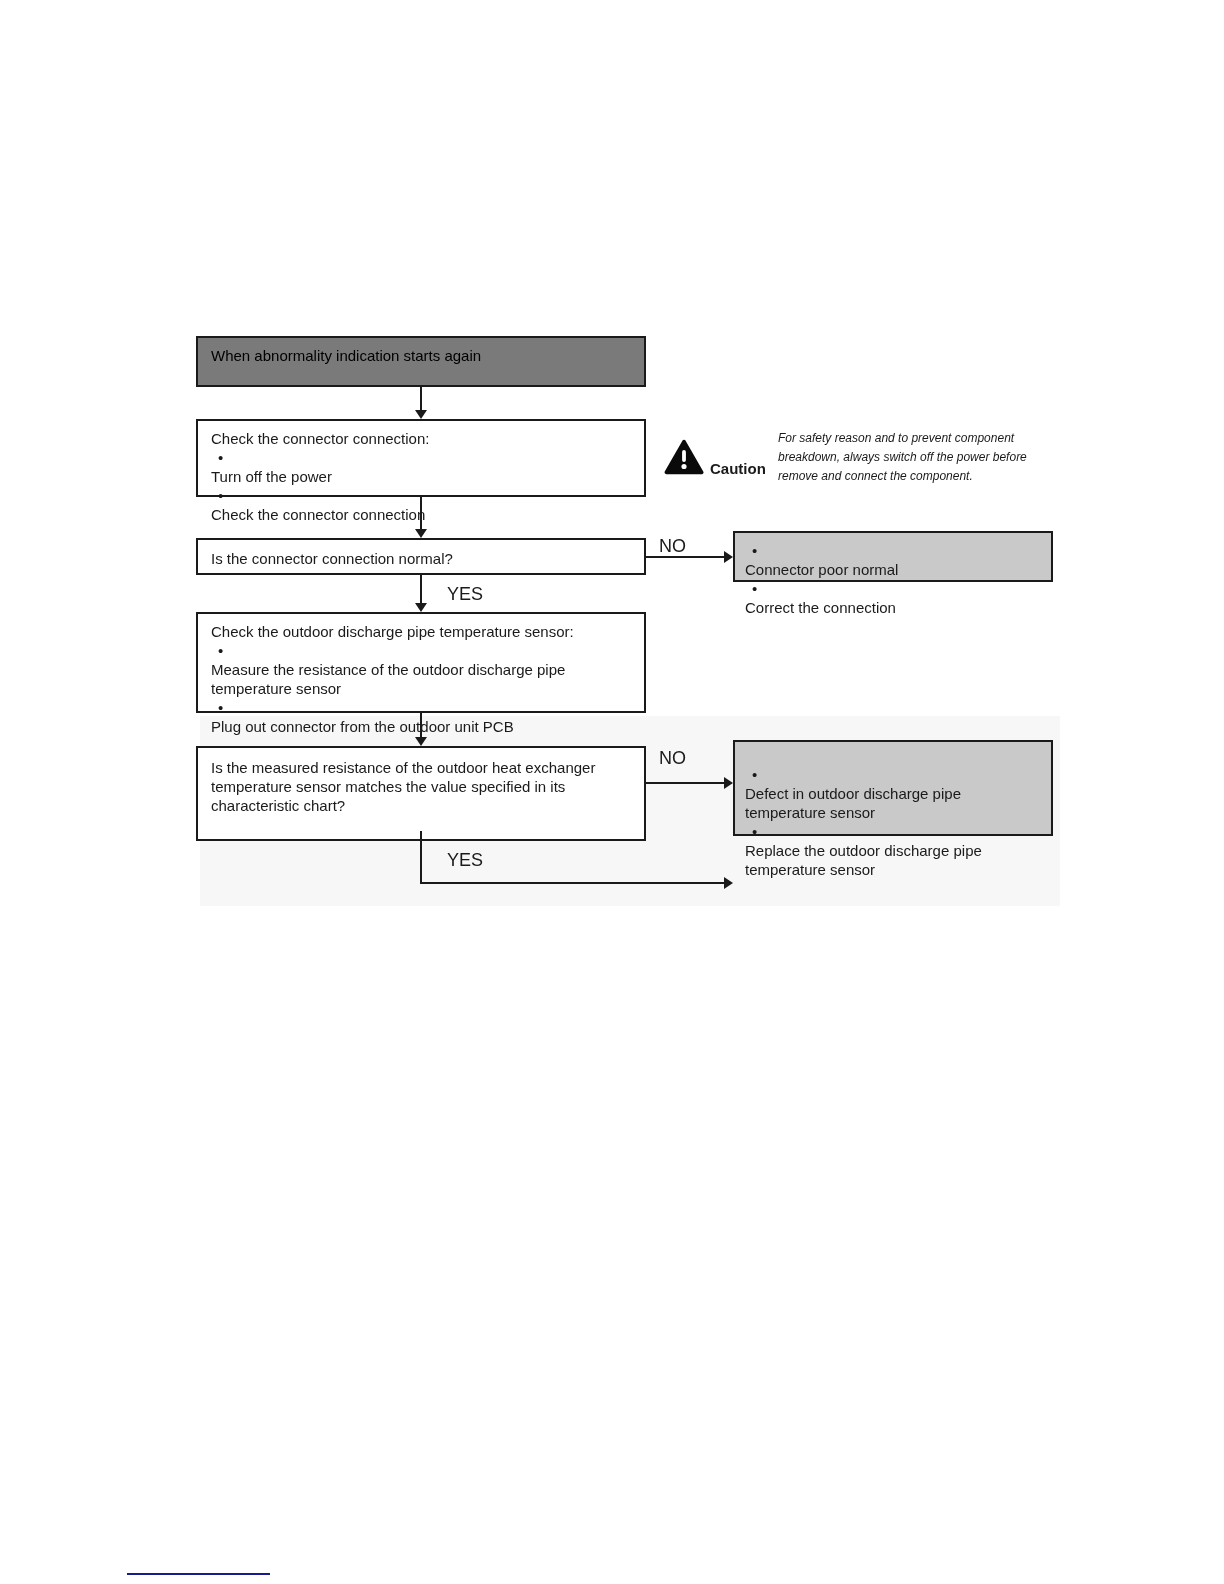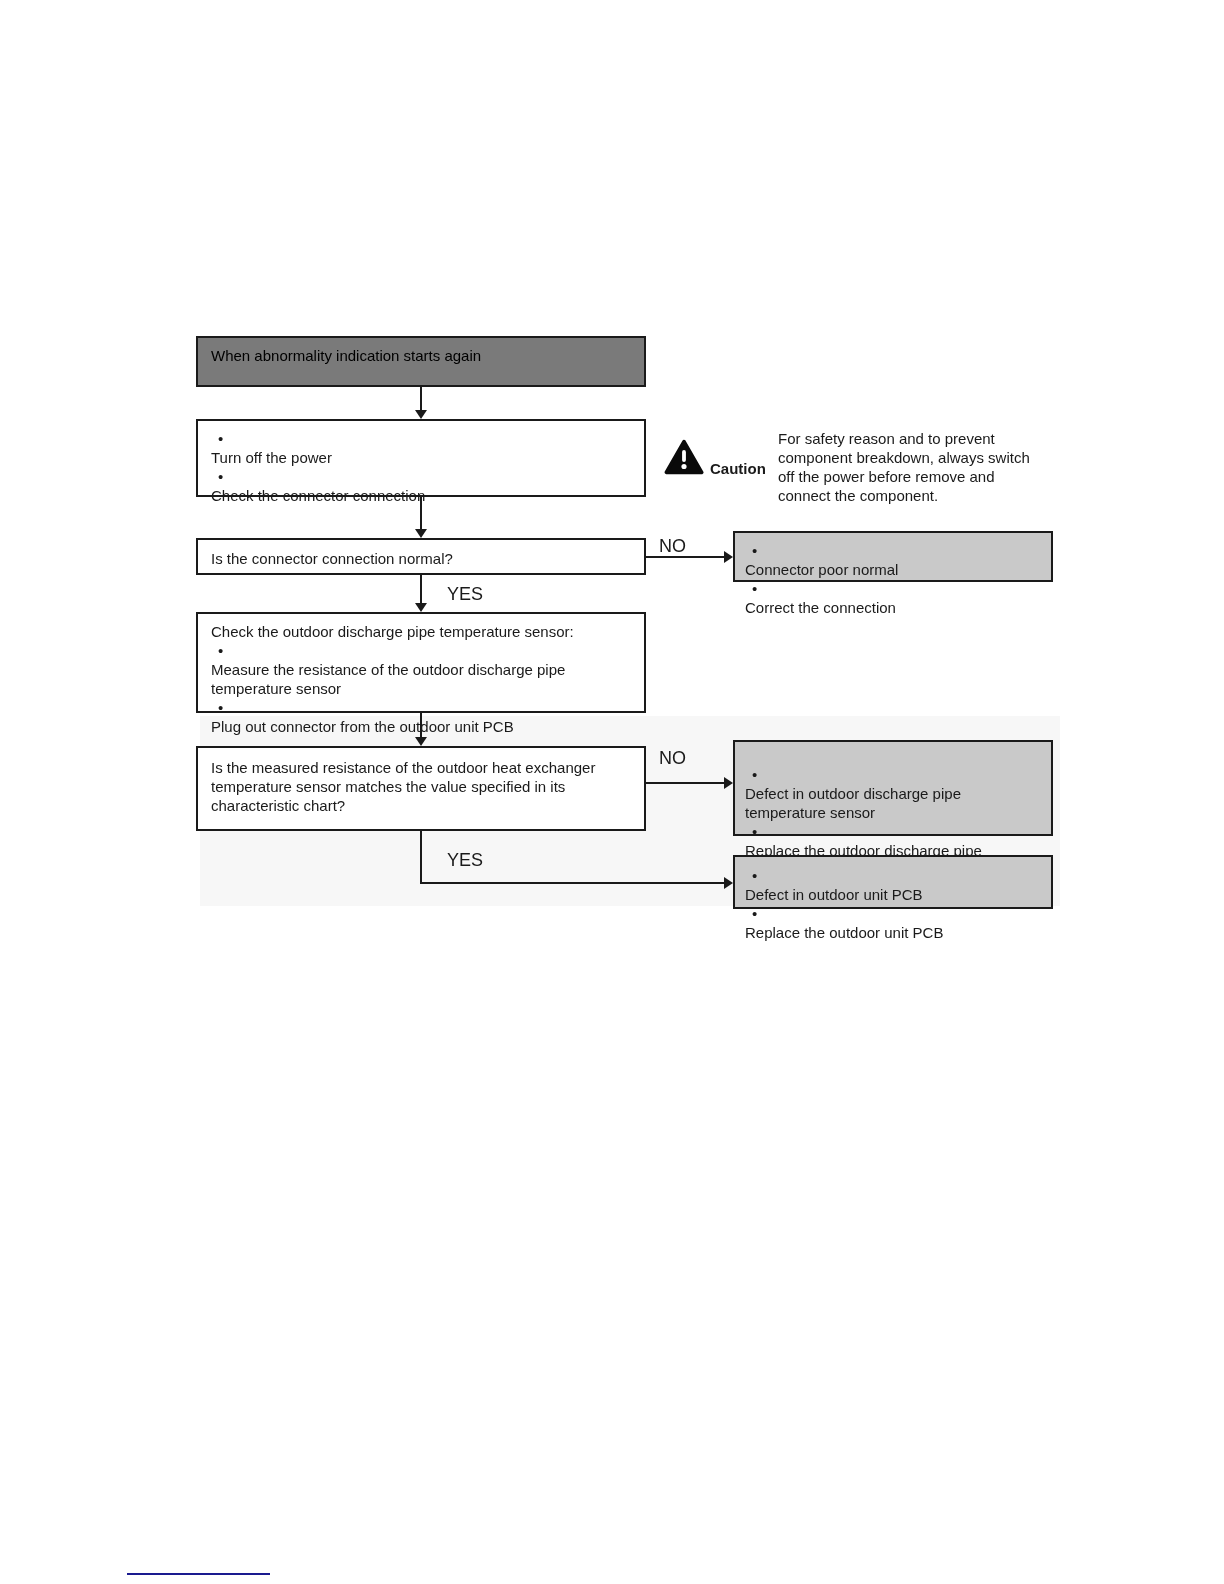--- a/index.html
+++ b/index.html
@@ -57,22 +57,23 @@
     line-height:16px;
   }
   .caution-wrap{position:absolute;}
   .caution-label{
     position:absolute;
     font-size:15px;
     font-weight:bold;
   }
   .caution-note{
     position:absolute;
-    font-size:15px;
+    font-size:12px;
     line-height:19px;
+    font-style:italic;
   }
   .footer-link{
     position:absolute;
     height:2px;
     background:#1a1a8f;
     display:block;
   }
 </style>
 </head>
 <body>
@@ -82,20 +83,21 @@
   <div class="band" style="left:200px;top:716px;width:860px;height:190px;"></div>
 
   <div class="box start" style="left:196px;top:336px;width:450px;height:51px;">
     <span>When abnormality indication starts again</span>
   </div>
 
   <div class="vline" style="left:420px;top:387px;height:25px;"></div>
   <div class="head-down" style="left:415px;top:410px;"></div>
 
   <div class="box white" style="left:196px;top:419px;width:450px;height:78px;">
+    <div>Check the connector connection:</div>
     <div class="bullet">
       <span class="dot"></span>
       <span class="btext">Turn off the power</span>
     </div>
     <div class="bullet">
       <span class="dot"></span>
       <span class="btext">Check the connector connection</span>
     </div>
   </div>
 
@@ -143,21 +145,21 @@
     </div>
     <div class="bullet">
       <span class="dot"></span>
       <span class="btext">Plug out connector from the outdoor unit PCB</span>
     </div>
   </div>
 
   <div class="vline" style="left:420px;top:713px;height:26px;"></div>
   <div class="head-down" style="left:415px;top:737px;"></div>
 
-  <div class="box white" style="left:196px;top:746px;width:450px;height:85px;padding-top:10px;">
+  <div class="box white" style="left:196px;top:746px;width:450px;height:95px;padding-top:10px;">
     <span>Is the measured resistance of the outdoor heat exchanger temperature sensor matches the value specified in its characteristic chart?</span>
   </div>
 
   <div class="flow-label" style="left:659px;top:750px;">NO</div>
   <div class="hline" style="left:646px;top:782px;width:78px;"></div>
   <div class="head-right" style="left:724px;top:777px;"></div>
 
   <div class="box result" style="left:733px;top:740px;width:320px;height:96px;padding-top:23px;">
     <div class="bullet">
       <span class="dot"></span>
@@ -167,26 +169,16 @@
       <span class="dot"></span>
       <span class="btext">Replace the outdoor discharge pipe temperature sensor</span>
     </div>
   </div>
 
   <div class="flow-label" style="left:447px;top:852px;">YES</div>
   <div class="vline" style="left:420px;top:831px;height:53px;"></div>
   <div class="hline" style="left:420px;top:882px;width:304px;"></div>
   <div class="head-right" style="left:724px;top:877px;"></div>
 
-  <div class="box result" style="left:733px;top:855px;width:320px;height:54px;padding-top:9px;">
-    <div class="bullet">
-      <span class="dot"></span>
-      <span class="btext">Defect in outdoor unit PCB</span>
-    </div>
-    <div class="bullet">
-      <span class="dot"></span>
-      <span class="btext">Replace the outdoor unit PCB</span>
-    </div>
-  </div>
 
   <a class="footer-link" style="left:127px;top:1573px;width:143px;"></a>
 
 </div>
 
 </body></html>

